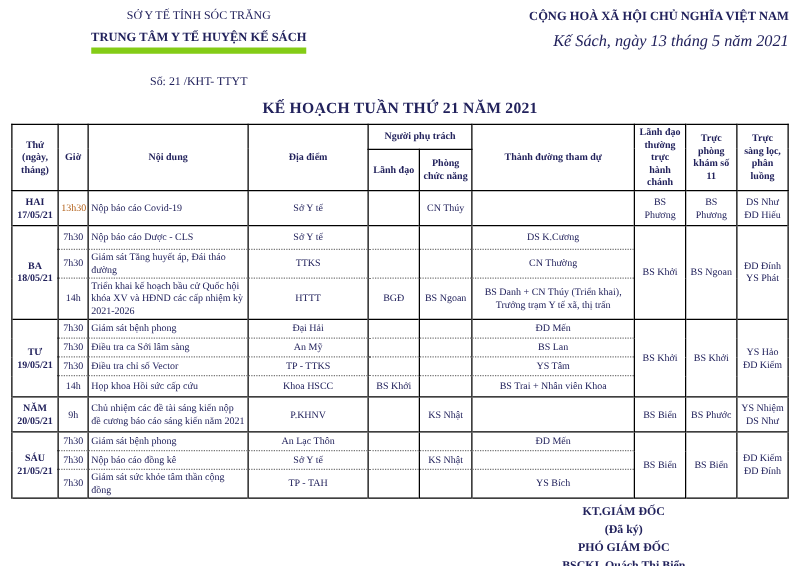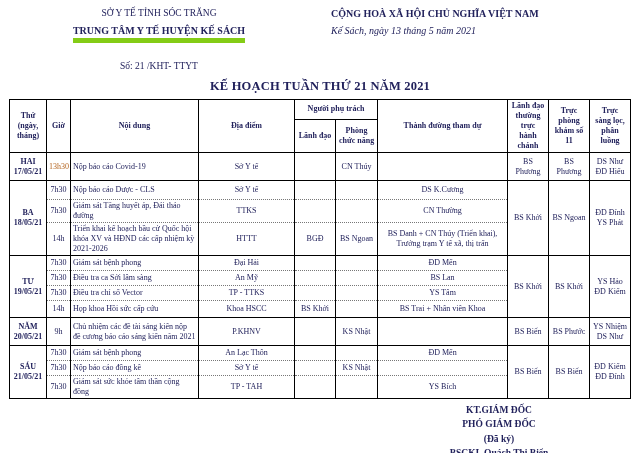--- a/index.html
+++ b/index.html
@@ -5,27 +5,27 @@
   html,body{margin:0;padding:0;background:#ffffff;}
   .page{
     width:640px;height:453px;box-sizing:border-box;
     padding:8px 9px 0 9px;
     font-family:"Liberation Serif","DejaVu Serif",serif;
     color:#22225c;background:#ffffff;position:relative;overflow:hidden;
   }
   
   .hdr{display:flex;justify-content:space-between;align-items:flex-start;}
   .hdr-left{width:300px;text-align:center;}
-  .hdr-right{width:300px;text-align:left;}
+  .hdr-right{width:300px;text-align:right;}
   .hl1{font-size:9.5px;}
   .hl2{font-size:10px;font-weight:bold;display:inline-block;border-bottom:5px solid #84cc16;padding-bottom:2px;}
   .hl3{font-size:9.5px;margin-top:18px;}
   .hr1{font-size:10px;font-weight:bold;}
   .hr2{font-size:9.5px;font-weight:bold;display:inline-block;border-bottom:1px solid #22225c;padding-bottom:1px;margin-top:2px;}
-  .hr3{font-size:10px;font-style:italic;margin-top:6px;}
+  .hr3{font-size:13px;font-style:italic;margin-top:6px;}
   .hl2w{margin-top:2px;}
   
   .title{text-align:center;font-size:12.5px;font-weight:bold;margin:8px 0 5px 0;letter-spacing:.2px;}
   
   table{border-collapse:collapse;table-layout:fixed;width:621px;margin:0 auto;
         border:1.5px solid #000;}
   td,th{border-left:1px solid #000;border-right:1px solid #000;
         border-top:1px dotted #777;border-bottom:1px dotted #777;
         padding:1px 2px;vertical-align:middle;overflow:hidden;
         white-space:pre-line;color:#22225c;}
@@ -230,18 +230,18 @@
       <td></td>
       <td></td>
       <td>YS Bích</td>
     </tr>
   </tbody>
     </table>
 
 
   <div class="sig">
     <div>KT.GIÁM ĐỐC</div>
+    <div>(Đã ký)</div>
     <div>PHÓ GIÁM ĐỐC</div>
-    <div>(Đã ký)</div>
     <div>BSCKI. Quách Thị Biển</div>
   </div>
 
 </div>
 
 </body></html>

